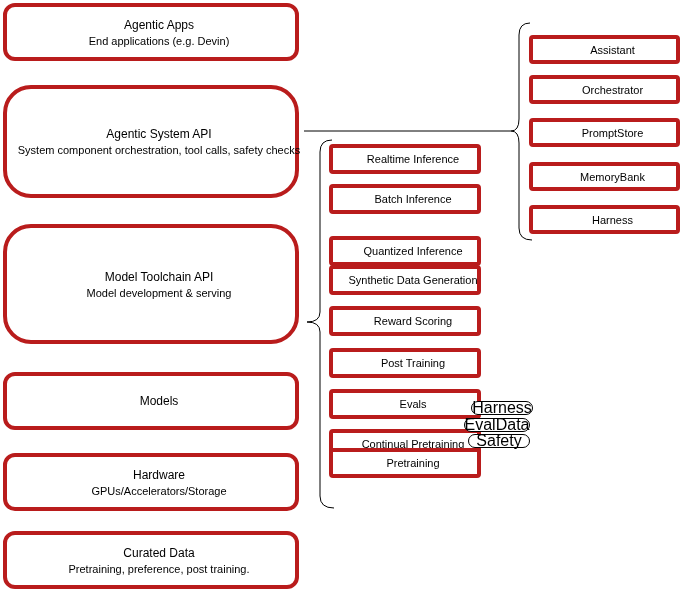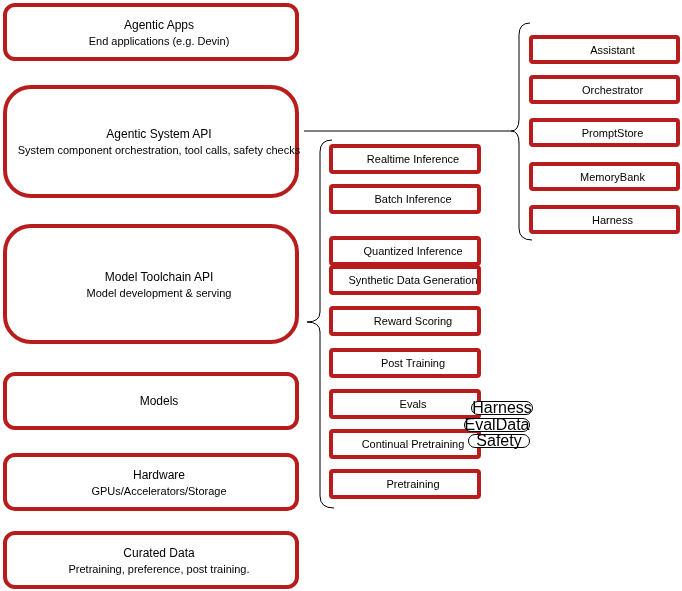--- a/index.html
+++ b/index.html
@@ -139,21 +139,21 @@
   </div>
   <div class="box svc-box" style="top:348px;">
     <span>Post Training</span>
   </div>
   <div class="box svc-box" style="top:389px;">
     <span>Evals</span>
   </div>
   <div class="box svc-box" style="top:429px;">
     <span>Continual Pretraining</span>
   </div>
-  <div class="box svc-box" style="top:469px;">
+  <div class="box svc-box" style="top:448px;">
     <span>Pretraining</span>
   </div>
 
   <div class="pill" style="left:471px;top:377px;width:62px;height:14px;">
     <span>Harness</span>
   </div>
   <div class="pill" style="left:464px;top:394px;width:66px;height:14px;">
     <span>EvalData</span>
   </div>
   <div class="pill" style="left:468px;top:410px;width:62px;height:14px;">

